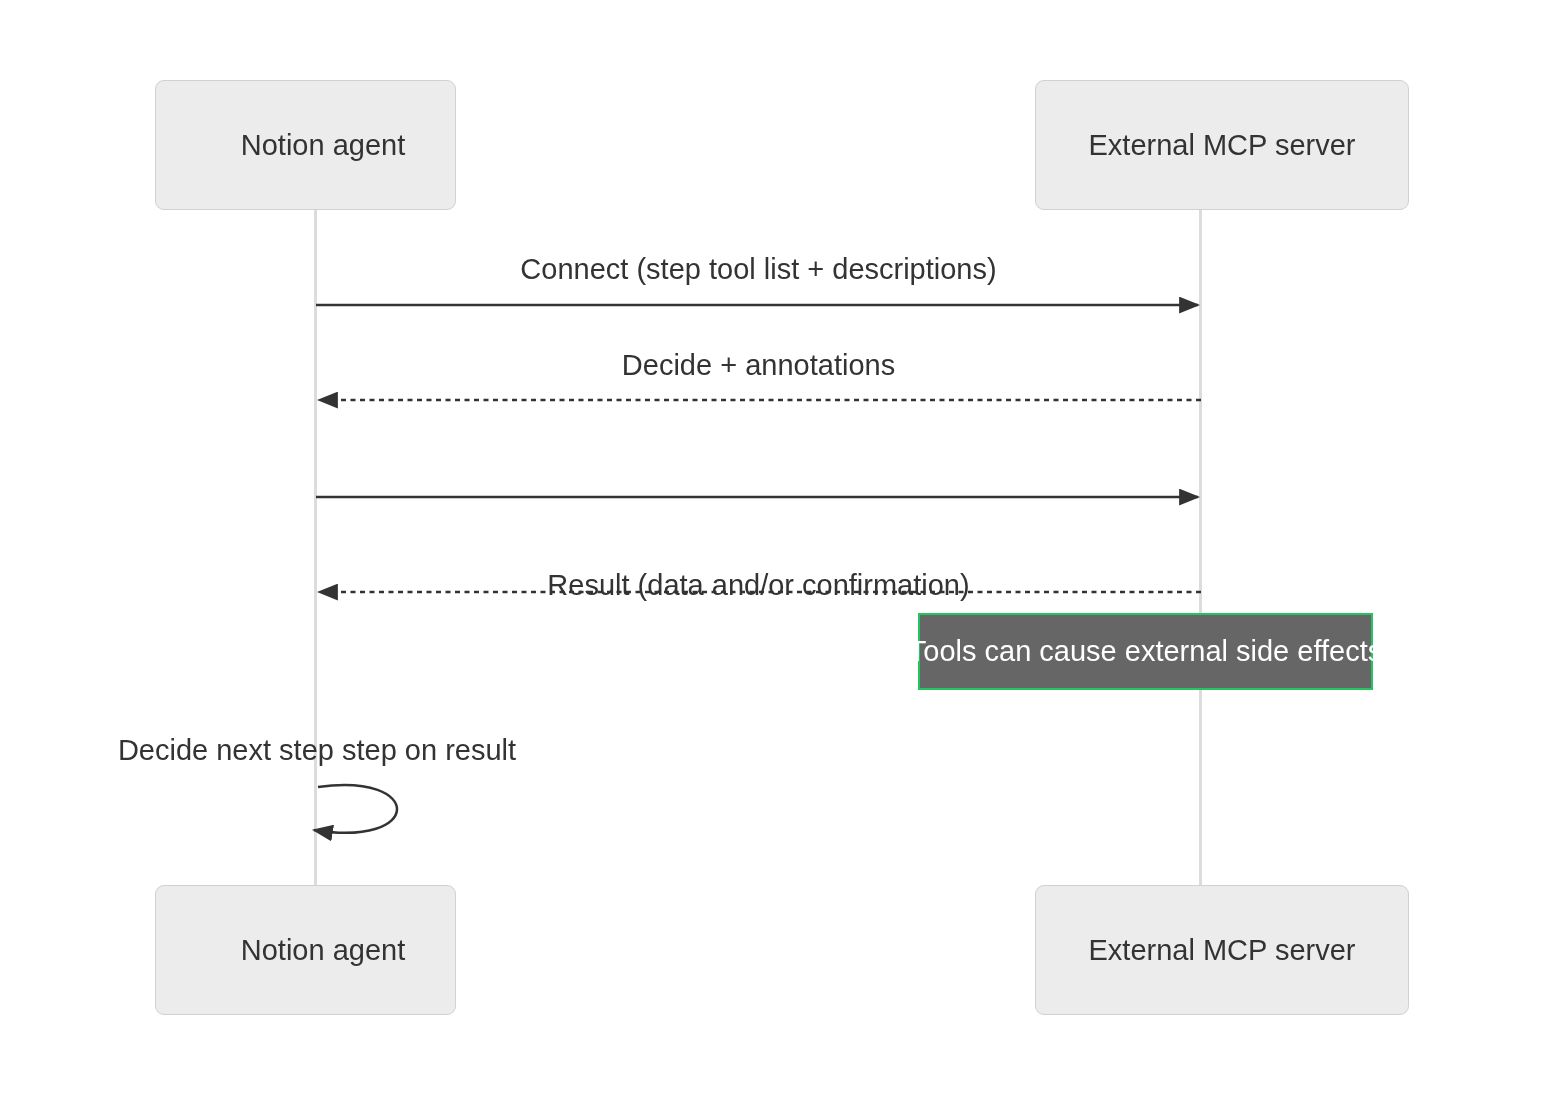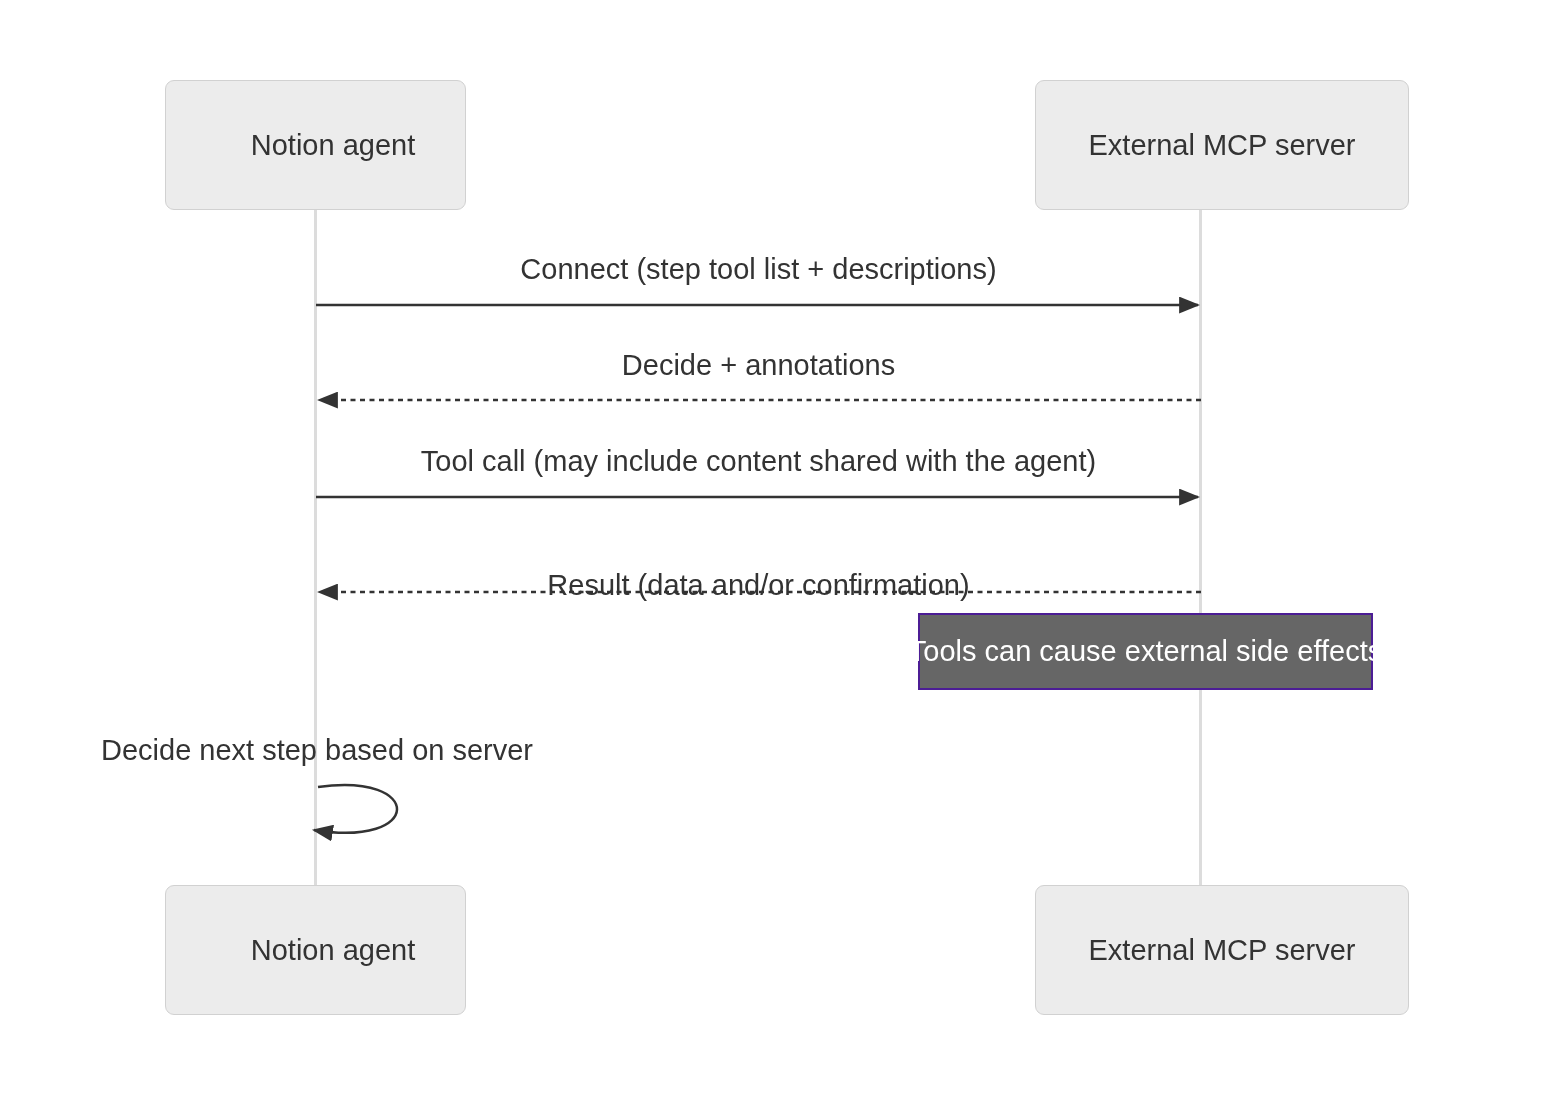--- a/index.html
+++ b/index.html
@@ -41,21 +41,21 @@
     display: flex;
     align-items: center;
     justify-content: center;
     font-size: 29px;
     color: #333333;
     z-index: 3;
     box-sizing: border-box;
   }
   .actor-box.top    { top: 80px;  height: 130px; }
   .actor-box.bottom { top: 885px; height: 130px; }
-  .actor-box.left-actor  { left: 165px;  width: 301px; padding-left: 35px; }
+  .actor-box.left-actor  { left: 155px;  width: 301px; padding-left: 35px; }
   .actor-box.right-actor { left: 1035px; width: 374px; }
 
   .msg-label {
     position: absolute;
     left: 316px;
     width: 885px;
     text-align: center;
     font-size: 29px;
     line-height: 34px;
     color: #333333;
@@ -80,21 +80,21 @@
     white-space: nowrap;
   }
 
   .note-box {
     position: absolute;
     left: 918px;
     top: 613px;
     width: 455px;
     height: 77px;
     background: #666666;
-    border: 2px solid #4c1d95;
+    border: 2px solid #22c55e;
     box-sizing: border-box;
     display: flex;
     align-items: center;
     justify-content: center;
     font-size: 29px;
     color: #ffffff;
     z-index: 4;
     white-space: nowrap;
   }
 </style>
@@ -121,26 +121,25 @@
 
   <div class="actor-box top left-actor">
     <span>Notion agent</span>
   </div>
   <div class="actor-box top right-actor">
     <span>External MCP server</span>
   </div>
 
   <div class="msg-label m0">Connect (step tool list + descriptions)</div>
   <div class="msg-label m1">Decide + annotations</div>
-  <div class="msg-label m2">Tool call (may include content shared with the agent)</div>
   <div class="msg-label m3">Result (data and/or confirmation)</div>
 
   <div class="note-box">Tools can cause external side effects</div>
 
-  <div class="self-msg-label">Decide next step based on server</div>
+  <div class="self-msg-label">Decide next step step on result</div>
 
   <div class="actor-box bottom left-actor">
     <span>Notion agent</span>
   </div>
   <div class="actor-box bottom right-actor">
     <span>External MCP server</span>
   </div>
 
 </div>
 

